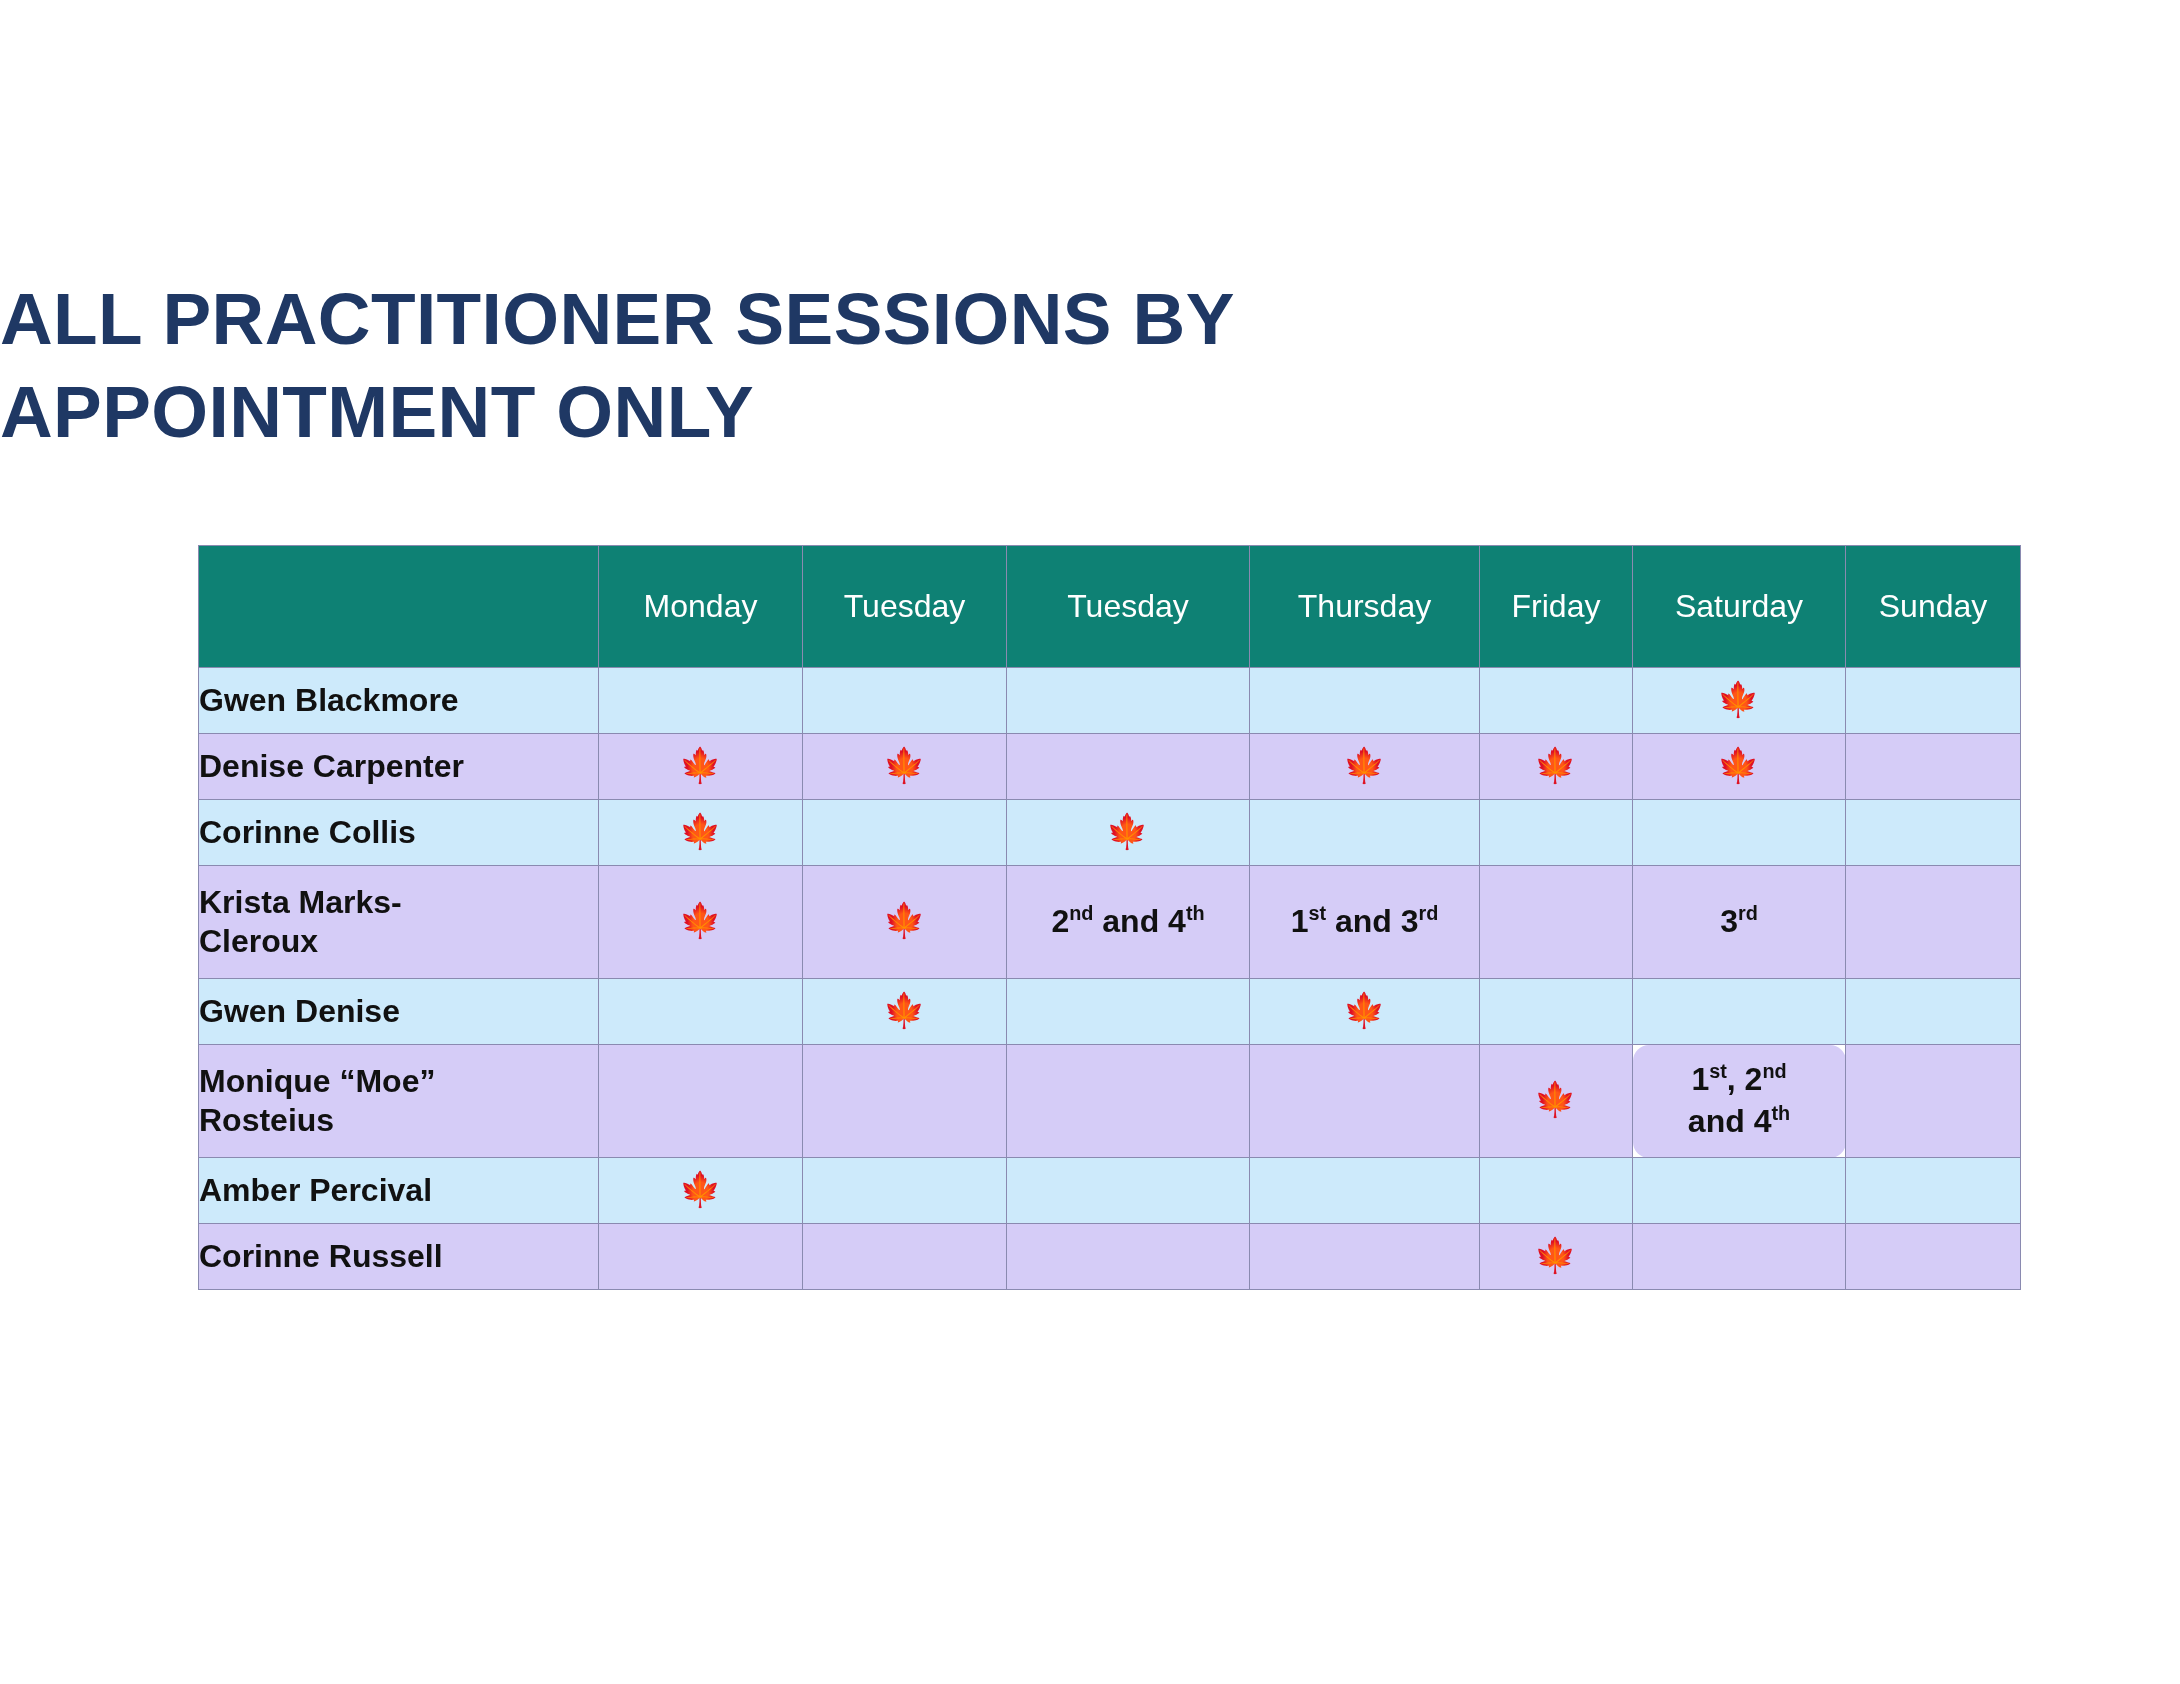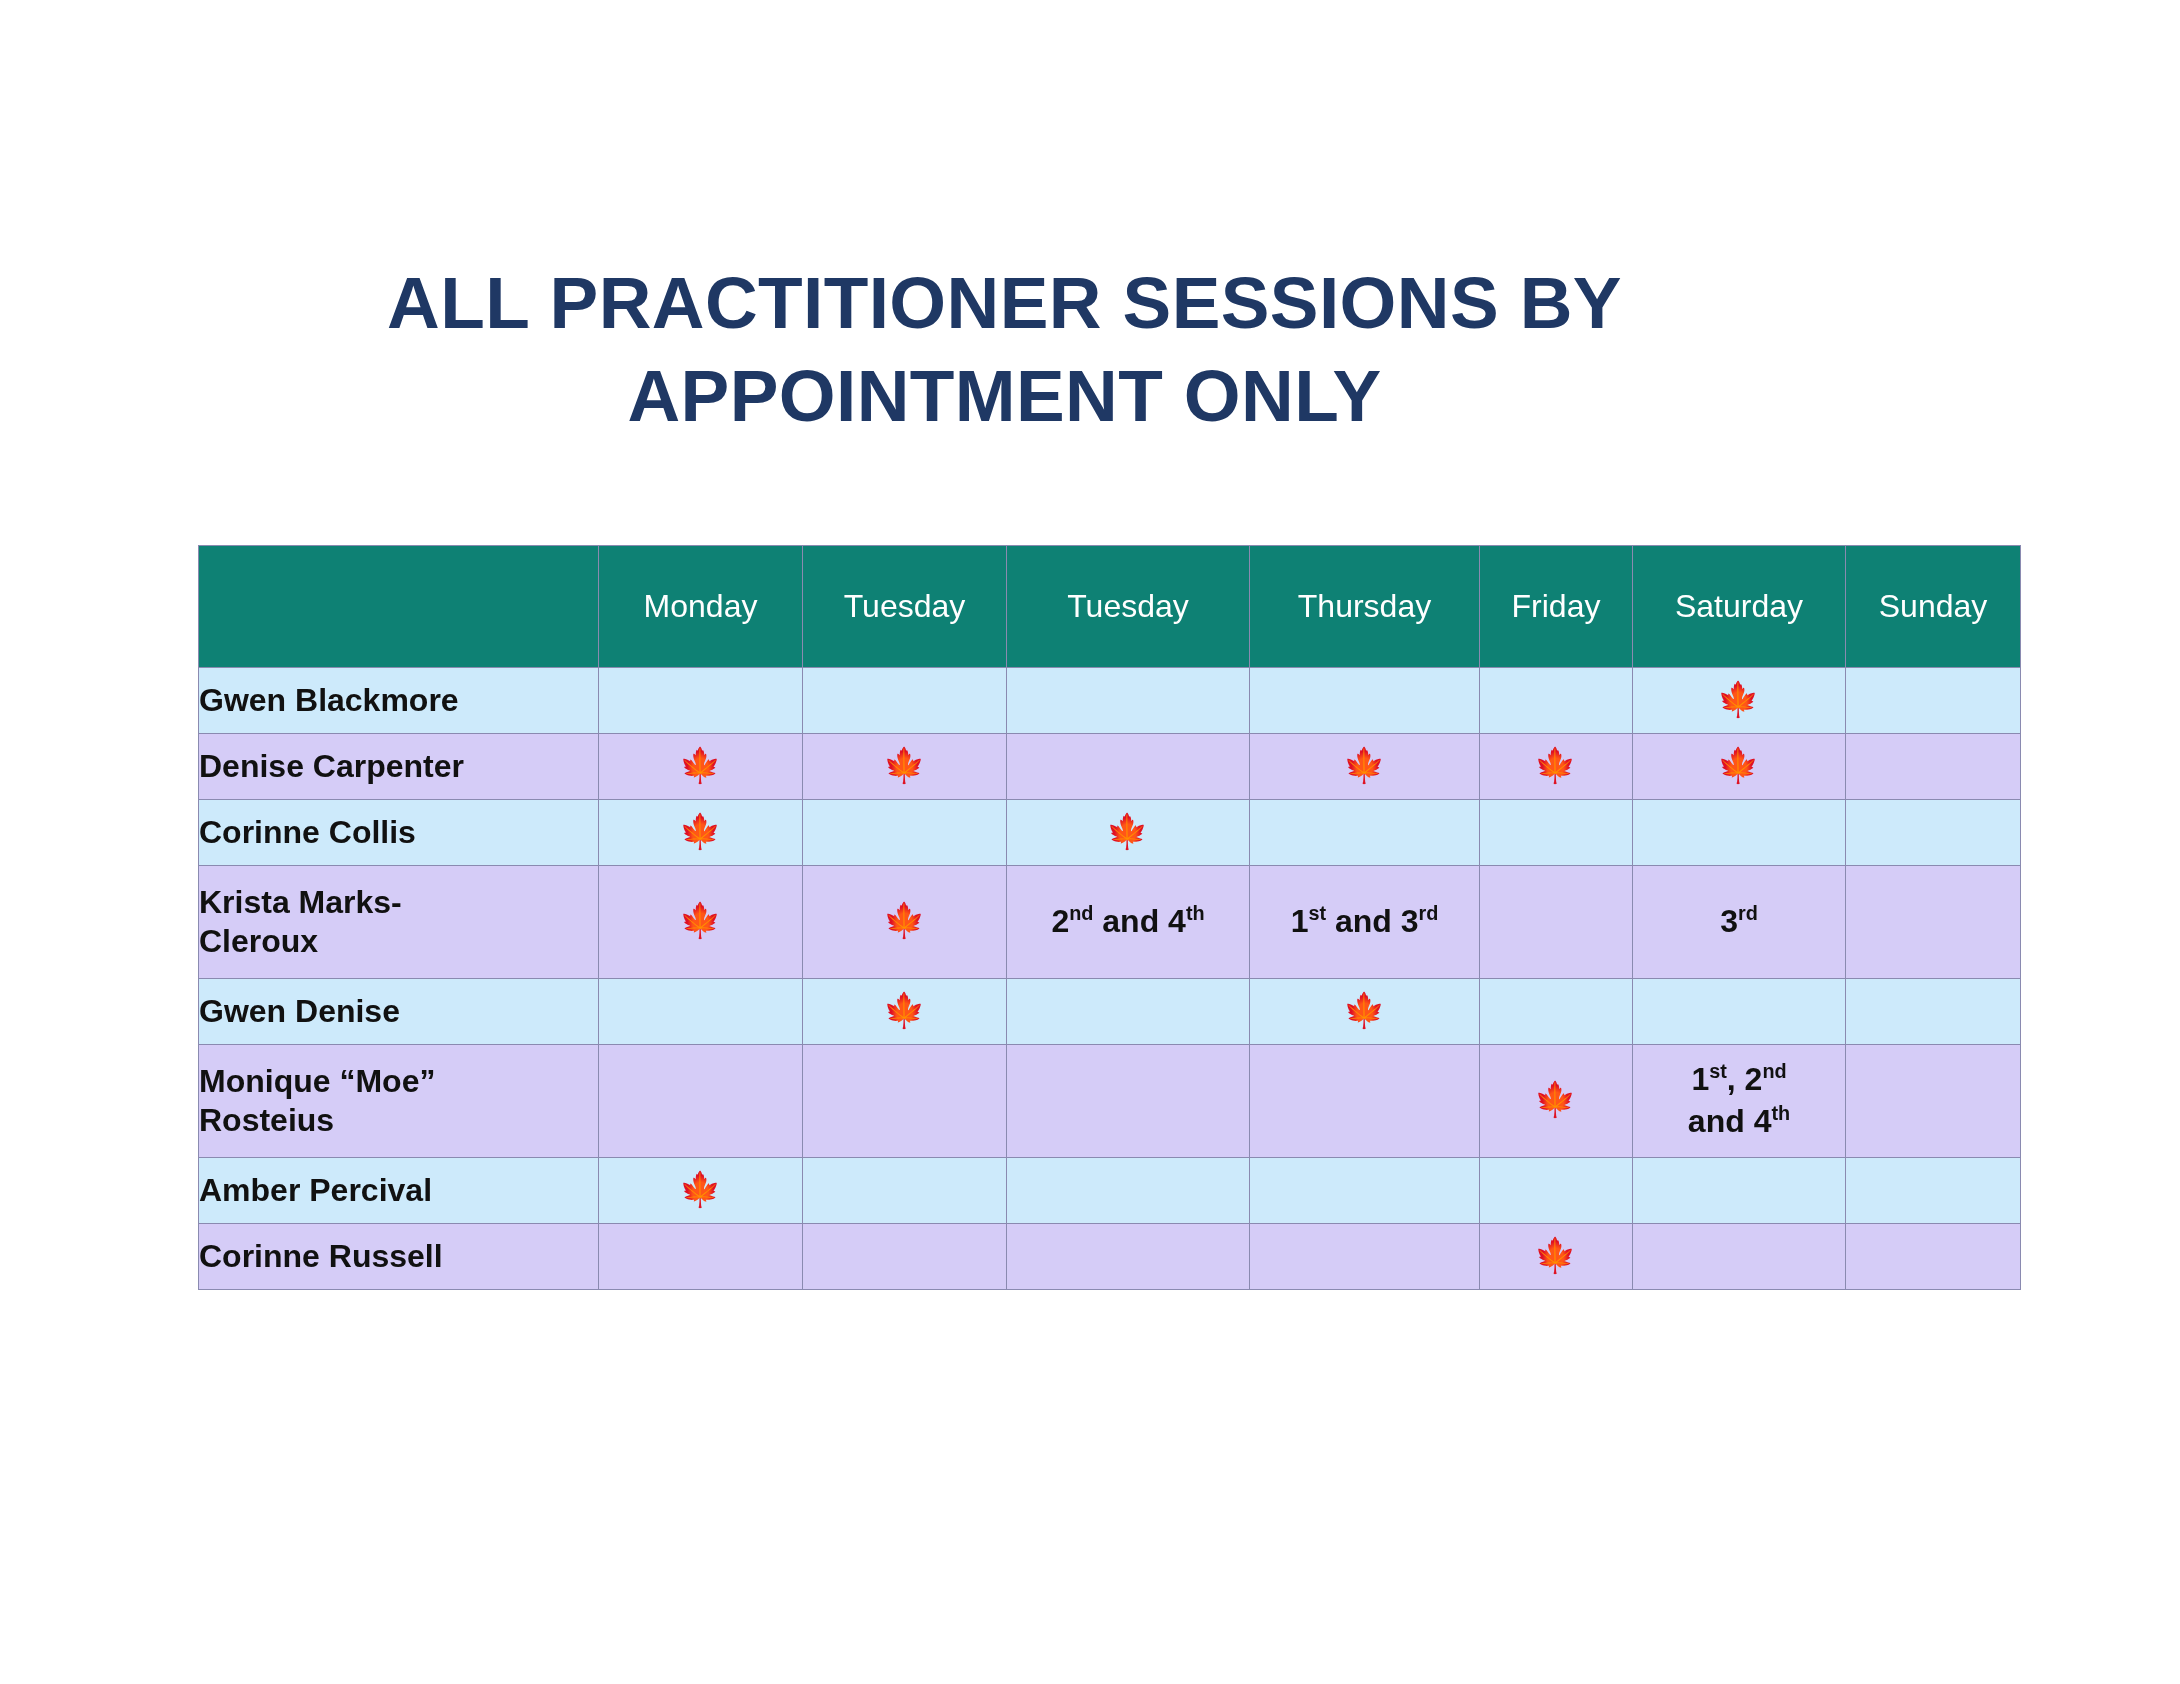--- a/index.html
+++ b/index.html
@@ -15,24 +15,23 @@
   }
   .page {
     position: relative;
     width: 2181px;
     height: 1685px;
     background: #ffffff;
     box-sizing: border-box;
   }
   .title {
     position: absolute;
-    top: 256px;
+    top: 272px;
     left: 0;
     width: 2009px;
-    text-align: center;
     color: #1F3864;
     font-size: 73px;
     font-weight: bold;
     line-height: 1.28;
     letter-spacing: 0.4px;
   }
   .title .line {
     display: block;
   }
   .schedule-wrap {
@@ -92,21 +91,21 @@
     line-height: 1;
     color: #111111;
     display: inline-block;
   }
   sup {
     font-size: 0.62em;
     vertical-align: super;
     line-height: 0;
   }
   .tall td { height: 112px; }
-  .txt-two-line { line-height: 1.45; }
+  .txt-two-line { line-height: 1.45; border-radius: 16px; }
 </style>
 </head>
 <body>
 
 <div class="page">
 
   <div class="title">
     <span class="line">ALL PRACTITIONER SESSIONS BY</span>
     <span class="line">APPOINTMENT ONLY</span>
   </div>

